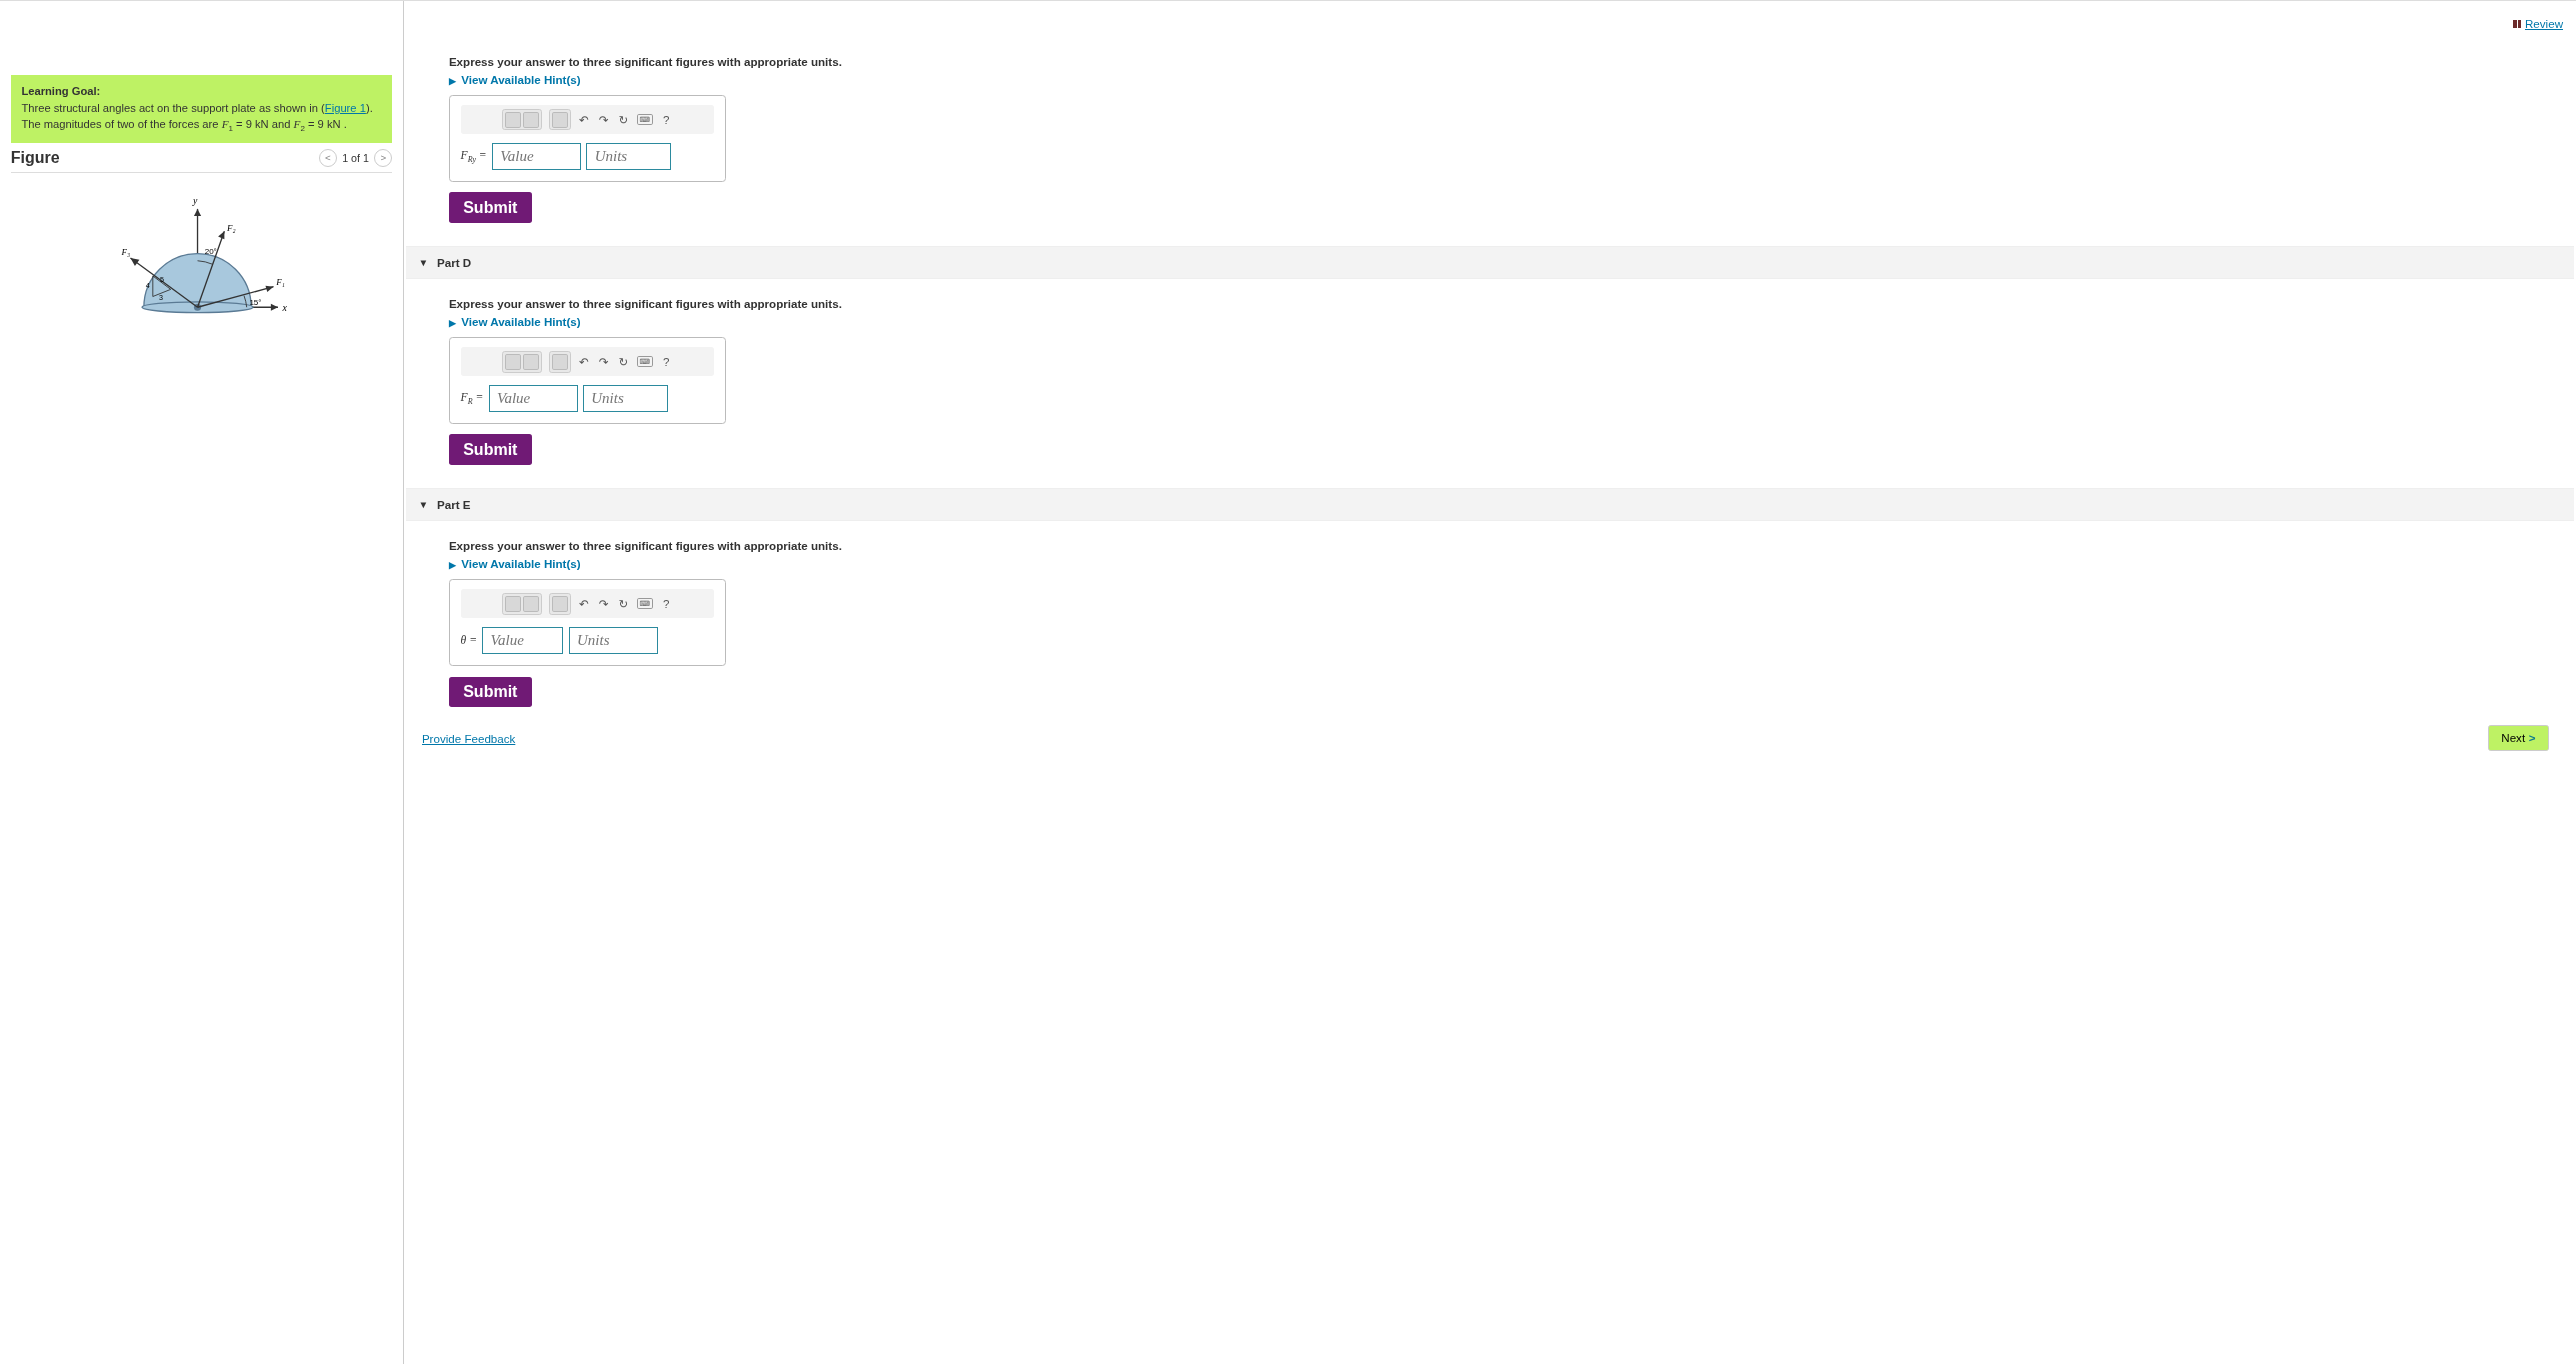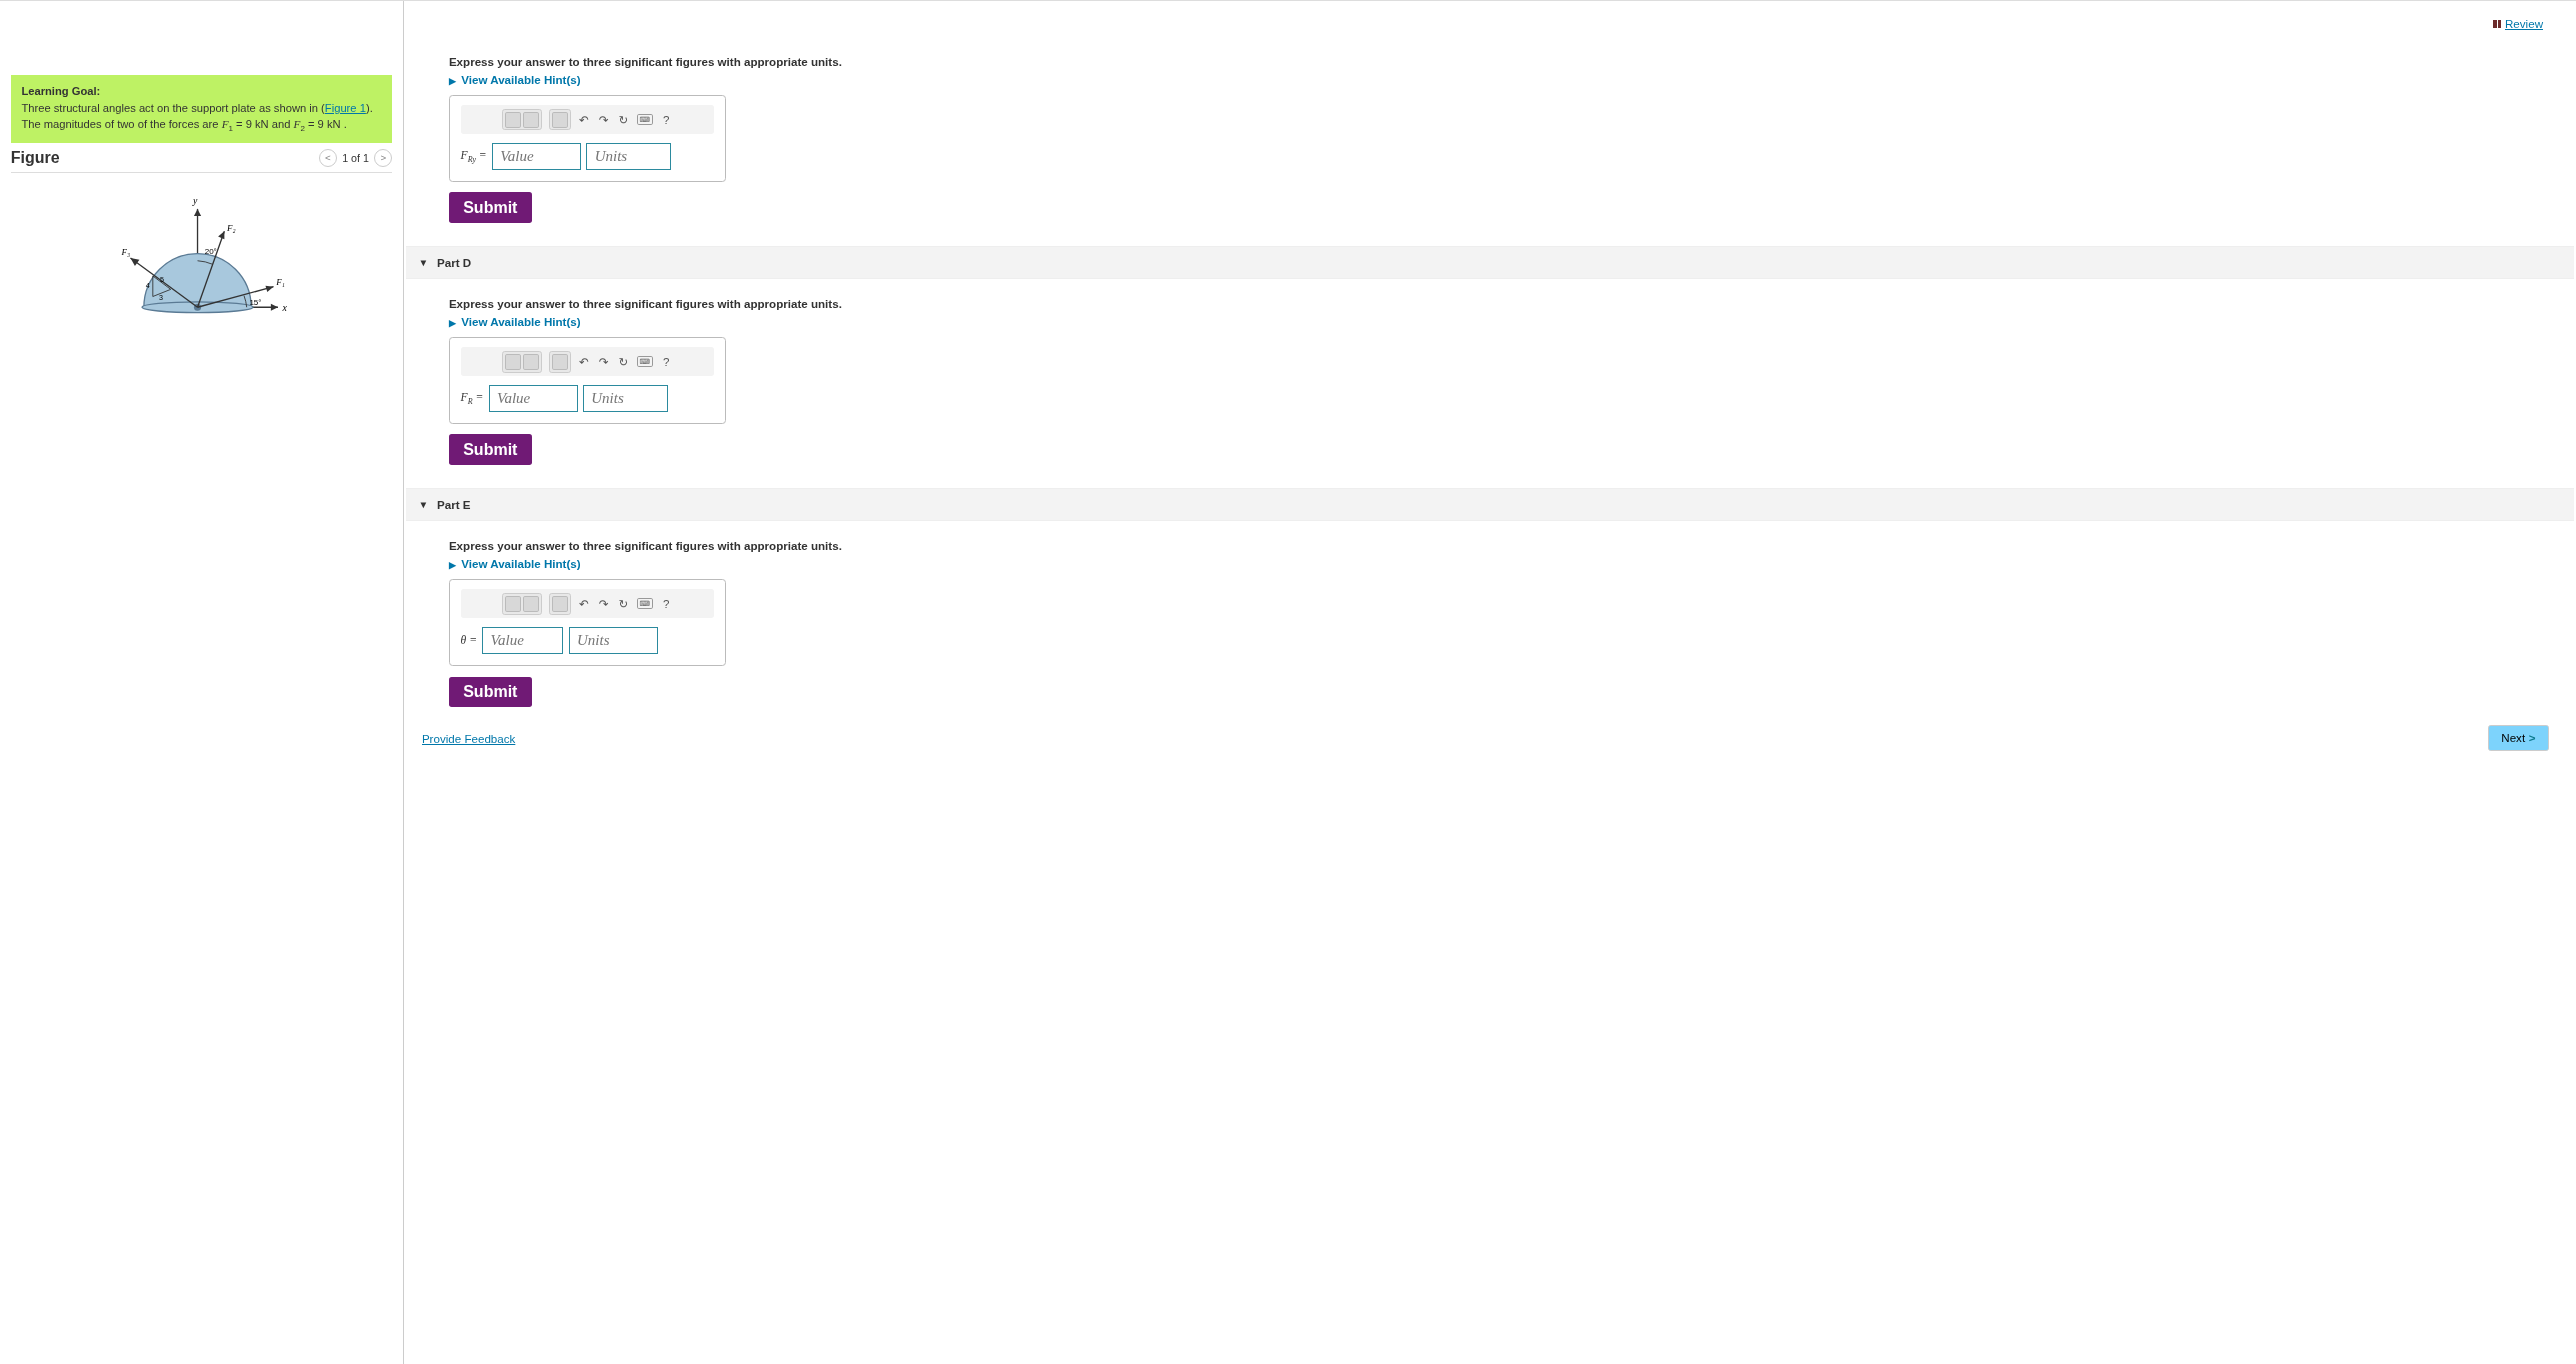--- a/index.html
+++ b/index.html
@@ -18,21 +18,21 @@
 
 .figure-head { display: flex; justify-content: space-between; align-items: center; padding: 5.4px 0; border-bottom: 0.9px solid #ddd; }
 .figure-head h3 { font-size: 16px; font-weight: bold; }
 .pager { display: flex; align-items: center; gap: 5.4px; font-size: 10.7px; }
 .pagebtn { width: 18px; height: 18px; border-radius: 50%; border: 0.9px solid #ccc; background: #fff; display: flex; align-items: center; justify-content: center; cursor: pointer; color: #888; font-size: 9.8px; }
 
 .figure-img { margin-top: 18px; display: flex; justify-content: center; }
 .figure-img svg { width: 224px; height: 152px; }
 
 
-.review { position: absolute; top: 16px; right: 33px; color: #0077aa; text-decoration: underline; cursor: pointer; font-size: 11.6px; display:flex; align-items:center; gap:3.6px; }
+.review { position: absolute; top: 16px; right: 13px; color: #0077aa; text-decoration: underline; cursor: pointer; font-size: 11.6px; display:flex; align-items:center; gap:3.6px; }
 .review-icon { display:inline-flex; gap:0.9px; }
 .review-icon span { width:3.6px; height:8px; background:#6b2a2a; display:inline-block; }
 
 .content { margin-top: 27px; }
 .instr { font-size: 11.6px; margin: 3.6px 0 5.4px 0; }
 .instr b { font-weight: bold; }
 .hints { color: #0077aa; font-weight: bold; font-size: 11.6px; margin: 5.4px 0 9px 0; cursor: pointer; }
 .hints::before { content: "▶"; font-size: 9px; margin-right: 5.4px; color: #0077aa; }
 
 .answer-box { border: 0.9px solid #bbb; border-radius: 3.6px; padding: 9px 10.7px 10.7px 10.7px; width: 277px; background: #fff; }
@@ -51,21 +51,21 @@
 .answer-row-theta .ans-units { width: 89px; }
 
 .submit { margin-top: 10.7px; background: #701a75; color: #fff; border: none; padding: 6.3px 14.3px; font-size: 16px; font-weight: bold; border-radius: 2.7px; cursor: pointer; }
 
 .part-head { background: #f3f3f3; padding: 9px 12.5px; margin: 23px 0 0 -16px; margin-right: -25px; display: flex; align-items: center; gap: 9px; border-top:0.9px solid #eee; border-bottom:0.9px solid #eee; }
 .part-head .caret { font-size: 9.8px; }
 .part-head .title { font-weight: bold; font-size: 11.6px; }
 .part-body { padding: 14.3px 0 0 27px; }
 
 .feedback { color: #0077aa; text-decoration: underline; cursor: pointer; font-size: 11.6px; margin-top: 25px; display: inline-block; }
-.next { float: right; margin-top: 18px; background: #7dd3fc; border: 0.9px solid #ccc; padding: 5.4px 12.5px; font-size: 11.6px; cursor: pointer; border-radius: 2.7px; }
+.next { float: right; margin-top: 18px; background: #bef264; border: 0.9px solid #ccc; padding: 5.4px 12.5px; font-size: 11.6px; cursor: pointer; border-radius: 2.7px; }
 .next .chev { color: #0b7a8e; font-weight: bold; margin-left: 3.6px; }
 </style>
 </head>
 <body>
 
 <div class="page">
   <div class="left">
     <div class="goal">
       <b>Learning Goal:</b>
       <span>

